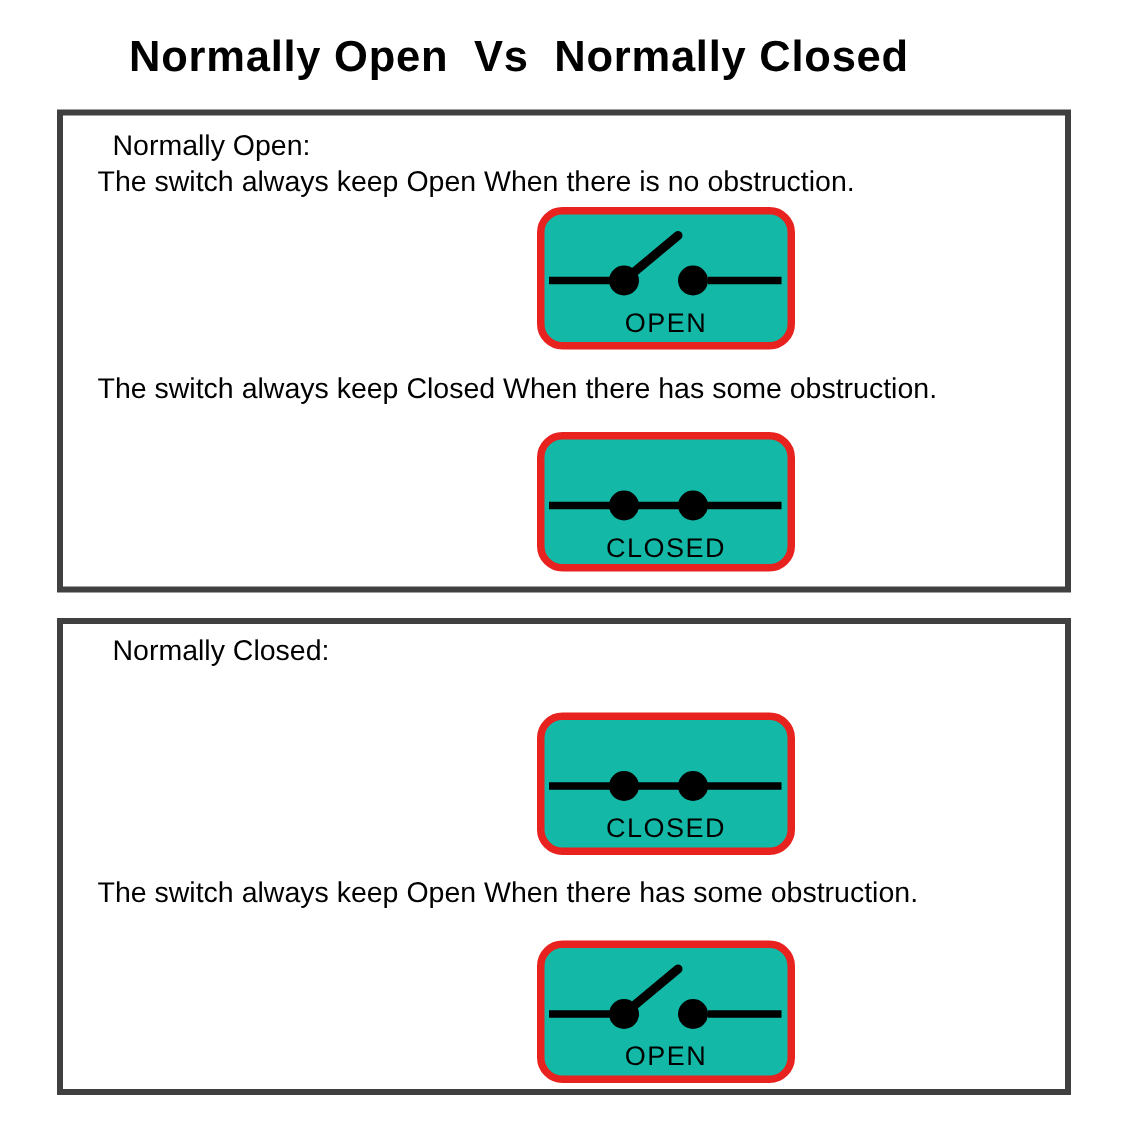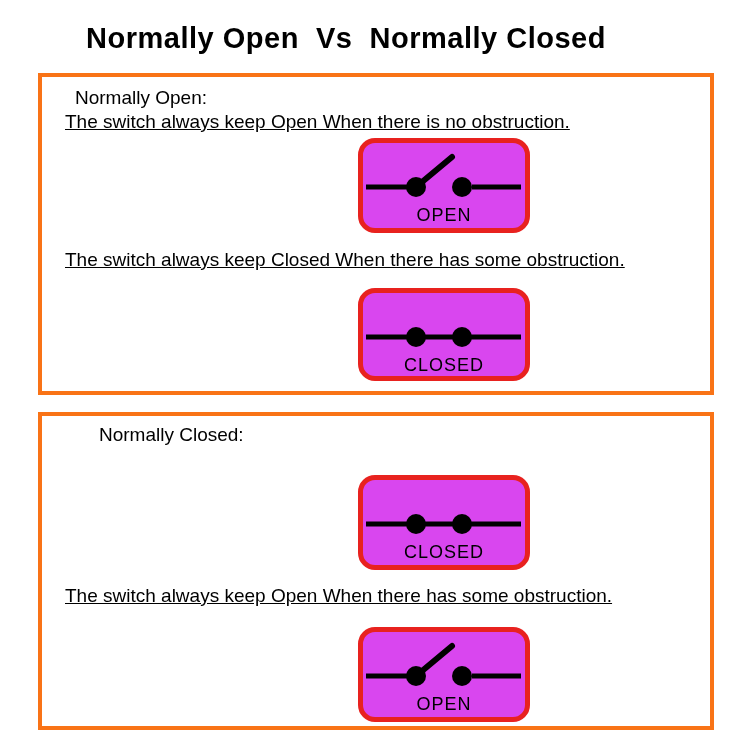--- a/index.html
+++ b/index.html
@@ -21,54 +21,53 @@
     font-weight: bold;
     letter-spacing: 0.5px;
     white-space: pre;
     color: #000;
   }
 
   .panel {
     position: absolute;
     left: 38px;
     width: 676px;
-    border: 4px solid #f97316;
+    border: 4px solid #404040;
     background: #fff;
   }
   .panel-1 { top: 73px;  height: 322px; }
   .panel-2 { top: 412px; height: 318px; }
 
   .heading {
     position: absolute;
     left: 33px;
     font-size: 19px;
     color: #000;
     white-space: pre;
   }
   .desc {
     position: absolute;
     left: 23px;
     font-size: 19px;
     color: #000;
     white-space: pre;
-    text-decoration: underline;
   }
   .panel-1 .heading { top: 10px; }
   .panel-1 .desc-a  { top: 34px; }
   .panel-1 .desc-b  { top: 172px; }
-  .panel-2 .heading { top: 8px; margin-left: 24px; }
+  .panel-2 .heading { top: 8px; }
   .panel-2 .desc-a  { top: 31px; }
   .panel-2 .desc-b  { top: 169px; text-align: right; }
 
   .switch-card {
     position: absolute;
     left: 316px;
     width: 172px;
     height: 95px;
-    background: #d946ef;
+    background: #14b8a6;
     border: 5px solid var(--accent, #e8221f);
     border-radius: 17px;
   }
   .panel-1 .card-a { top: 61px; }
   .panel-1 .card-b { top: 211px; height: 93px; }
   .panel-2 .card-a { top: 59px; }
   .panel-2 .card-b { top: 211px; height: 95px; }
 
   .switch-card svg {
     position: absolute;

